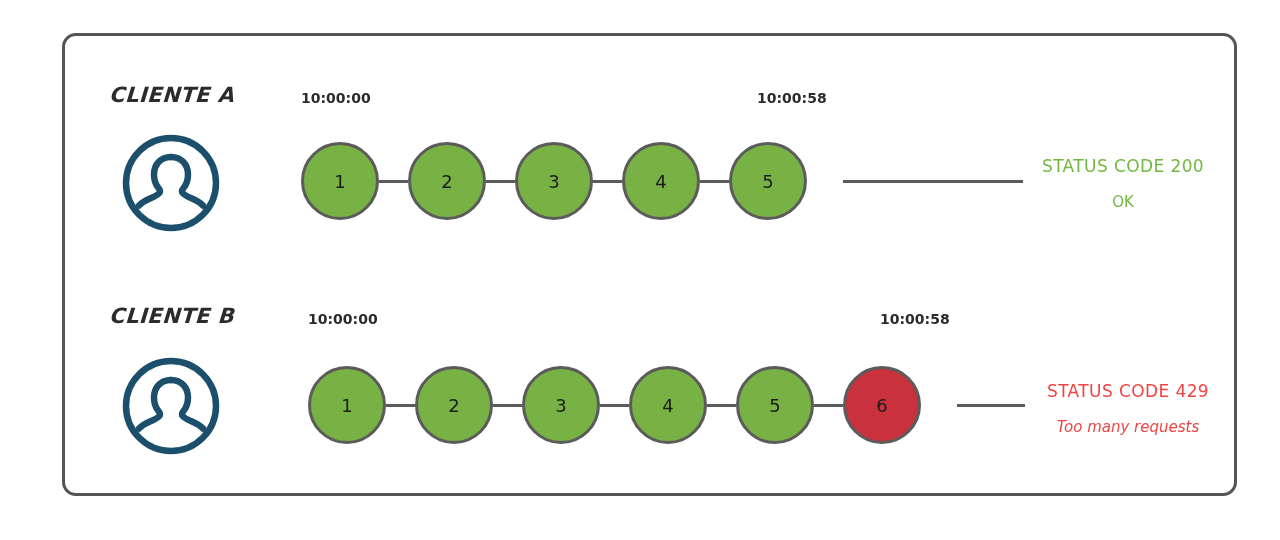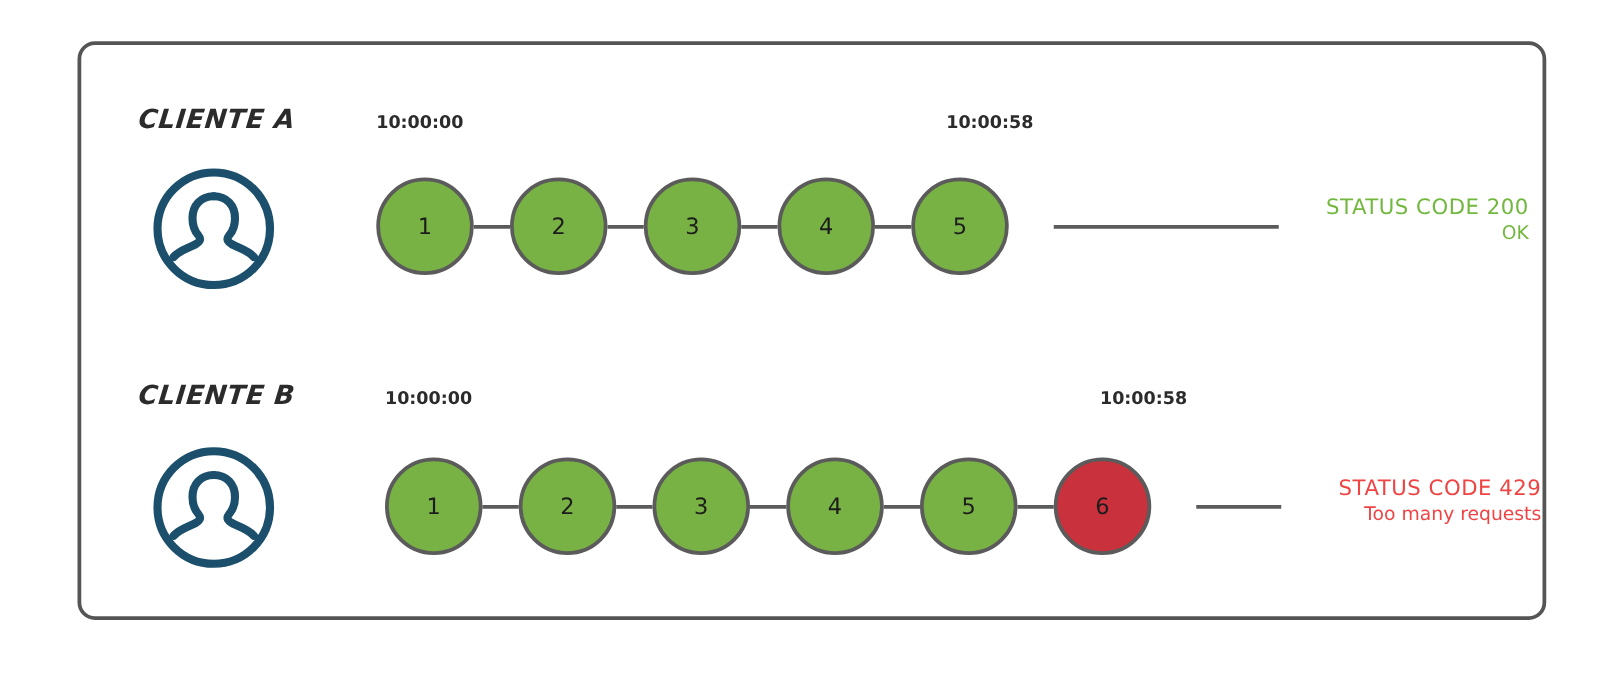--- a/index.html
+++ b/index.html
@@ -101,37 +101,38 @@
   .tail {
     position: absolute;
     height: 3px;
     background: #5b5b5b;
     z-index: 1;
   }
 
   
   .status {
     position: absolute;
-    text-align: right;
+    text-align: center;
     white-space: nowrap;
     font-family: "DejaVu Sans", sans-serif;
     line-height: 1.25;
   }
   .status .line1 {
     display: block;
     font-size: 17px;
     letter-spacing: 0.4px;
   }
   .status .line2 {
     display: block;
     font-size: 15px;
+    margin-top: 16px;
   }
   .status.green .line1, .status.green .line2 { color: #72b83f; }
   .status.red   .line1, .status.red   .line2 { color: #ef4444; }
-  .status.red .line2 { }
+  .status.red .line2 { font-style: italic; }
 </style>
 </head>
 <body>
 
 <div id="frame">
 
   <div class="row">
 
     <div class="client-label" style="left:46px; top:47px;">CLIENTE A</div>
 

